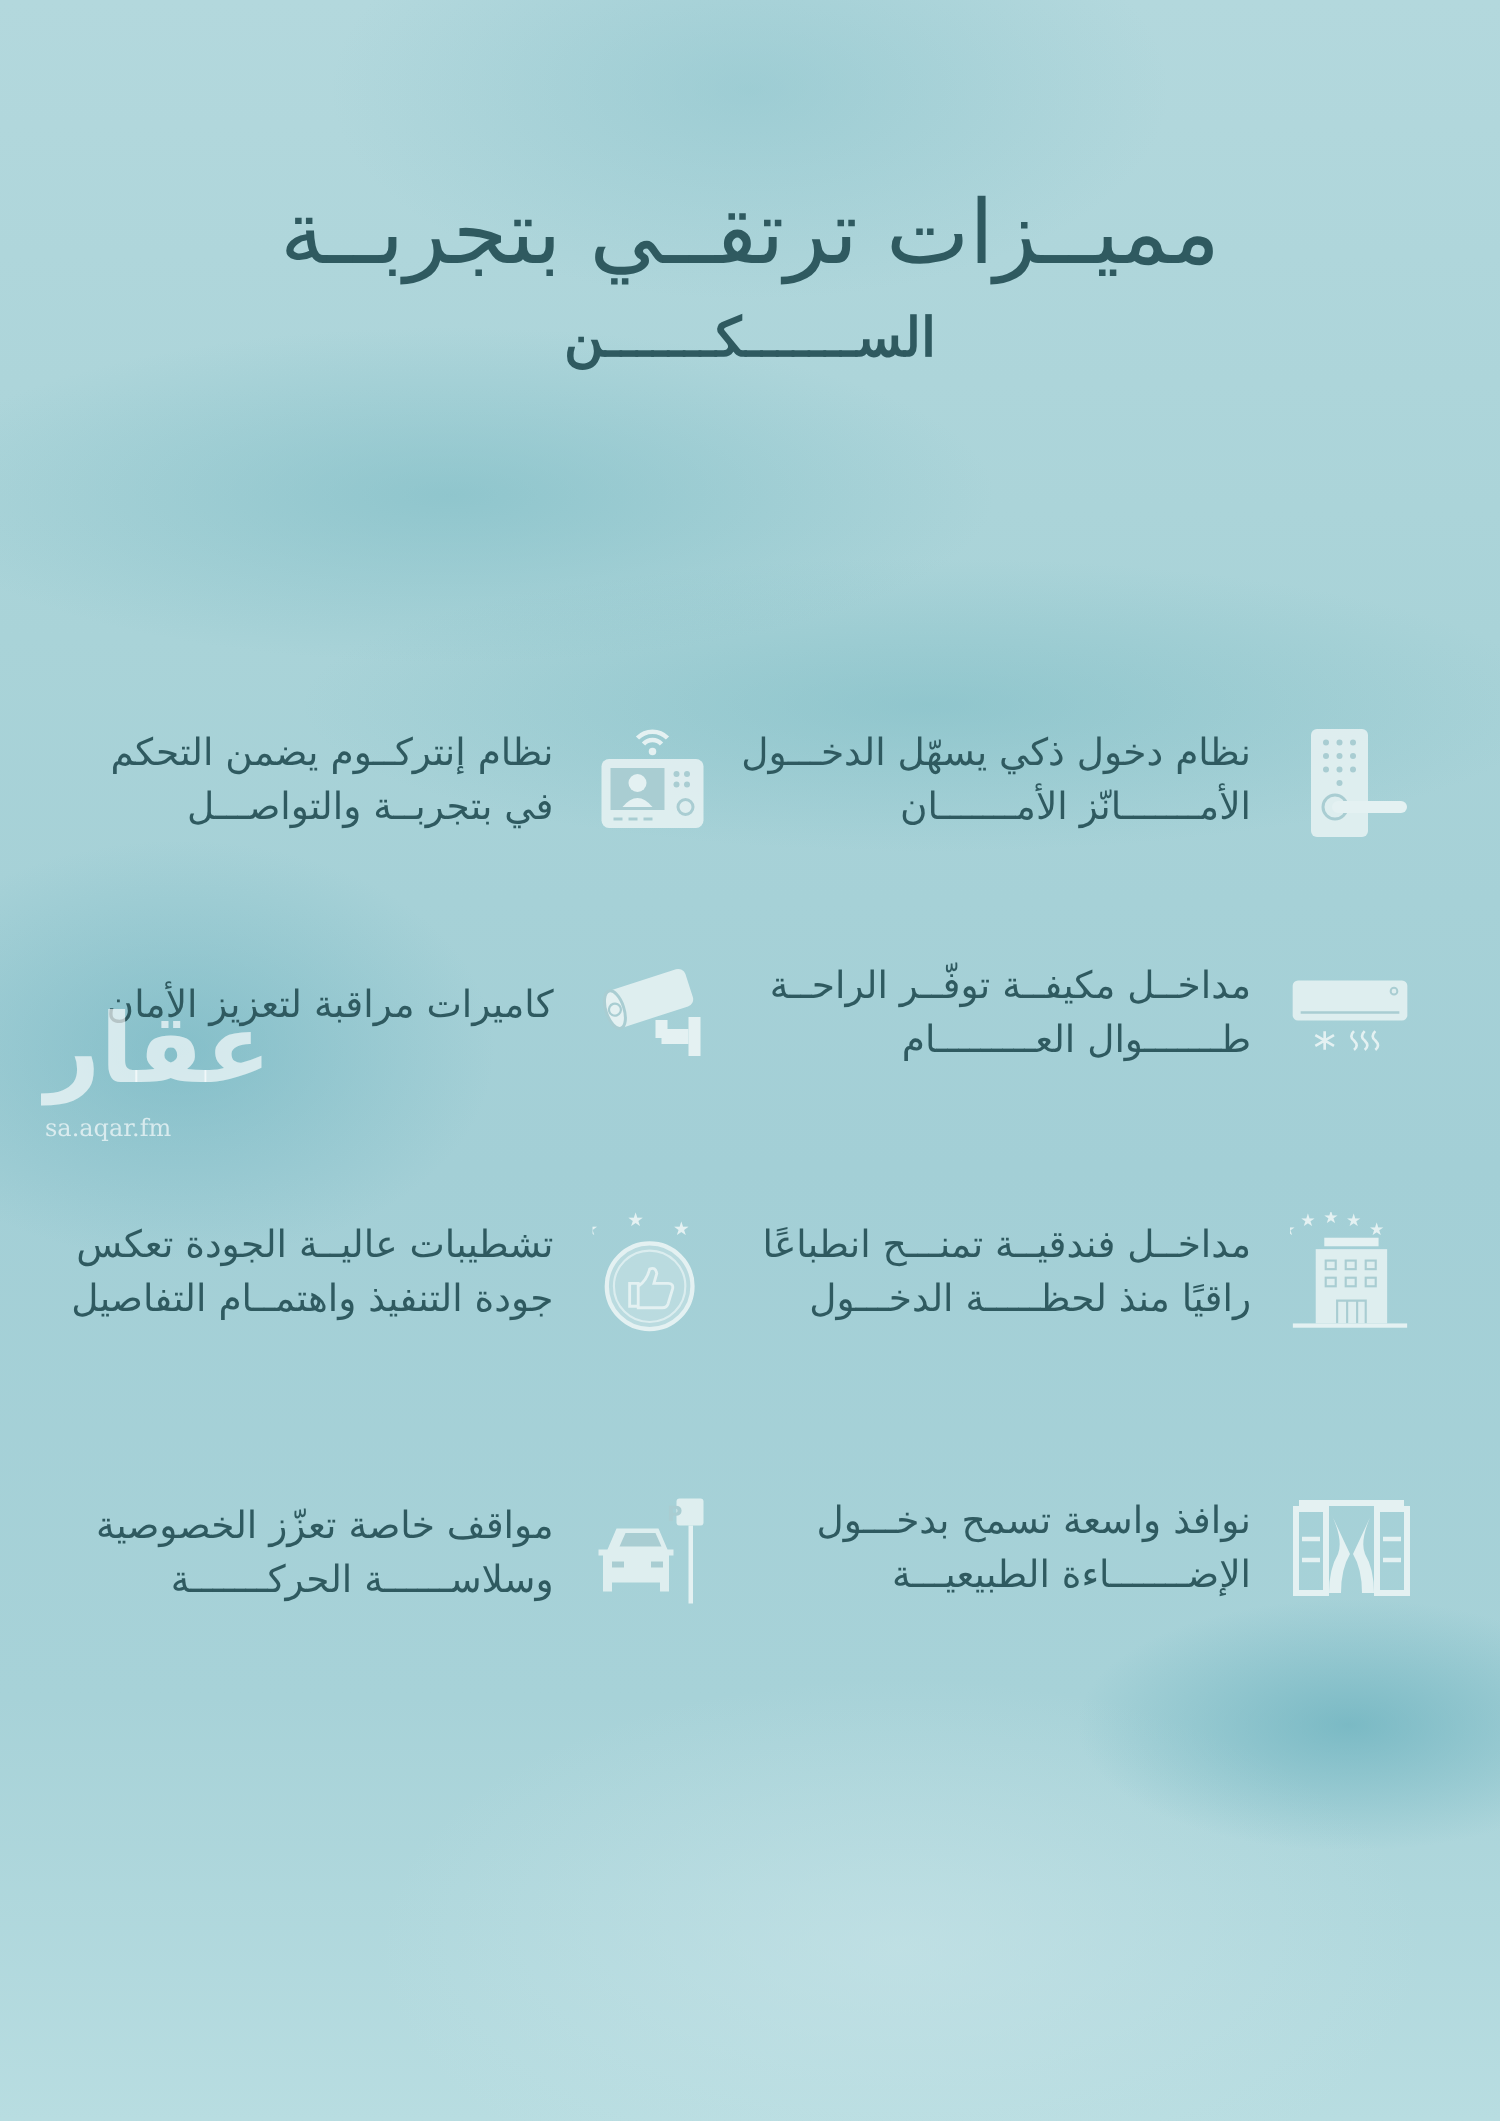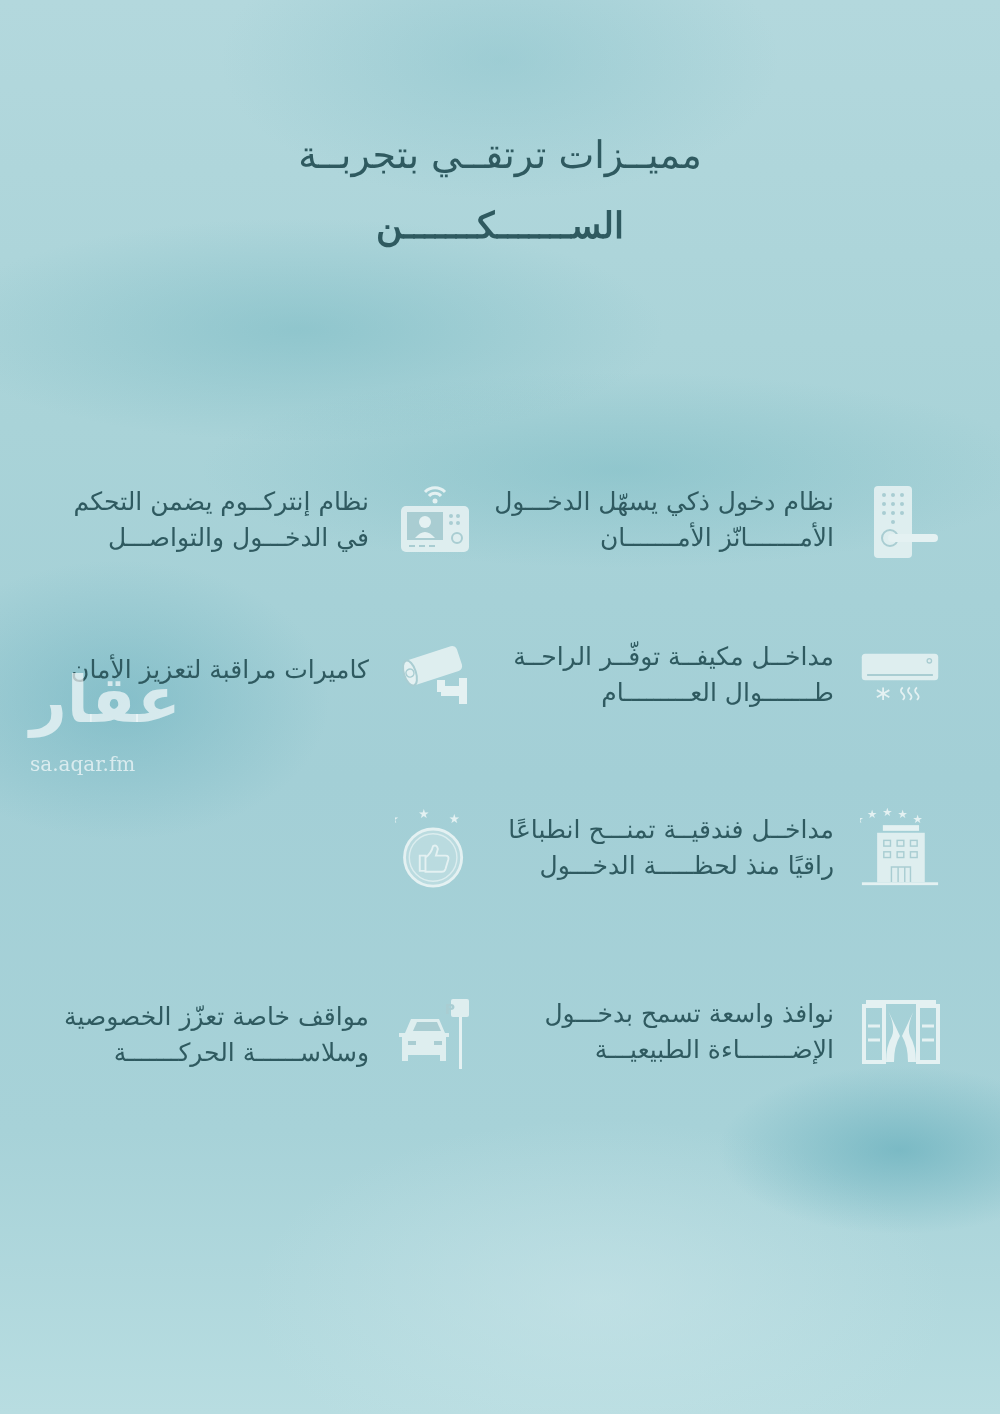--- a/index.html
+++ b/index.html
@@ -12,37 +12,37 @@
         radial-gradient(ellipse 300px 200px at 120px 700px, rgba(95,170,185,0.45), rgba(95,170,185,0) 70%),
         radial-gradient(ellipse 260px 120px at 900px 1150px, rgba(85,165,180,0.55), rgba(85,165,180,0) 70%),
         radial-gradient(ellipse 500px 260px at 600px 1300px, rgba(200,228,232,0.6), rgba(200,228,232,0) 70%),
         radial-gradient(ellipse 400px 200px at 500px 60px, rgba(120,185,195,0.35), rgba(120,185,195,0) 70%),
         linear-gradient(180deg, #b3d8dd 0%, #a9d3d8 30%, #a3cfd6 55%, #a7d2d8 80%, #b8dde1 100%);
     }
     .title-wrap {
       position: absolute; top: 125px; left: 0; width: 1000px;
       text-align: center; color: #2f5a60; direction: rtl;
     }
-    .title-line1 { font-family: "DejaVu Serif", serif; font-size: 38px; line-height: 60px; letter-spacing: 1px; }
+    .title-line1 { font-family: "DejaVu Serif", serif; font-size: 59px; line-height: 60px; letter-spacing: 1px; }
     .title-line2 { font-family: "DejaVu Serif", serif; font-size: 36px; line-height: 80px; font-weight: bold; }
 
     .feature {
       position: absolute; direction: rtl; display: flex; align-items: center; gap: 26px;
       color: #2f5a60;
     }
     .feature .icon { width: 80px; height: 80px; flex: 0 0 80px; display: flex; align-items: center; justify-content: center; }
     .feature .icon svg { width: 80px; height: 80px; }
     .feature .text { font-family: "DejaVu Serif", serif; font-size: 25px; line-height: 36px; white-space: nowrap; }
 
     .watermark {
       position: absolute; left: 30px; top: 668px; color: rgba(255,255,255,0.65);
       direction: rtl;
     }
     .watermark .wm-logo { font-family: "DejaVu Sans", sans-serif; font-size: 64px; line-height: 64px; font-weight: bold; letter-spacing: 2px; }
-    .watermark .wm-url { font-family: "DejaVu Serif", serif; font-size: 20px; line-height: 24px; direction: ltr; margin-top: 20px; }
+    .watermark .wm-url { font-family: "DejaVu Serif", serif; font-size: 16px; line-height: 24px; direction: ltr; margin-top: 8px; }
   </style>
 </head>
 <body>
 
 <div class="title-wrap">
   <div class="title-line1">مميــزات ترتقــي بتجربــة</div>
   <div class="title-line2">الســـــــكـــــــن</div>
 </div>
 
 <div class="feature" style="right:60px; top:480px;align-items:center;">
@@ -86,21 +86,21 @@
           <circle cx="63" cy="36" r="2"></circle>
           <circle cx="56" cy="43" r="2"></circle>
           <circle cx="63" cy="43" r="2"></circle>
         </g>
       <circle cx="62" cy="58" r="5" fill="none" stroke="#a9cdd2" stroke-width="2"></circle>
       <path d="M14 66 h6 M24 66 h6 M34 66 h6" stroke="#a9cdd2" stroke-width="2"></path>
     </svg>
   </div>
   <div class="text">
     <div>نظام إنتركــوم يضمن التحكم</div>
-    <div>في الدخـــول والتواصـــل</div>
+    <div>في بتجربــة والتواصـــل</div>
   </div>
 </div>
 
 <div class="feature" style="right:60px; top:635px;">
   <div class="icon">
     <svg viewBox="0 0 90 80">
       <rect x="2" y="16" width="86" height="30" rx="4" fill="#e4f1f2" opacity="0.9"></rect>
       <circle cx="78" cy="24" r="2.5" fill="none" stroke="#a9cdd2" stroke-width="1.5"></circle>
       <path d="M8 40 h74" stroke="#a9cdd2" stroke-width="2"></path>
       <g stroke="#e4f1f2" stroke-width="2">
@@ -172,20 +172,24 @@
     <svg viewBox="0 0 84 84">
       <text x="4" y="16" font-size="13" fill="#e4f1f2">★</text>
       <text x="36" y="10" font-size="13" fill="#e4f1f2">★</text>
       <text x="68" y="16" font-size="13" fill="#e4f1f2">★</text>
       <circle cx="40" cy="52" r="30" fill="#e4f1f2" opacity="0.35"></circle>
       <circle cx="40" cy="52" r="30" fill="none" stroke="#e4f1f2" stroke-width="3"></circle>
       <circle cx="40" cy="52" r="25" fill="none" stroke="#e4f1f2" stroke-width="1.5" opacity="0.8"></circle>
       <path d="M26 50 h6 v16 h-6z M32 52 q6 -4 8 -12 q4 -2 5 3 l-2 7 h10 q4 0 3 4 l-3 10 q-1 3 -4 3 h-17z" fill="none" stroke="#e4f1f2" stroke-width="2"></path>
     </svg>
   </div>
+  <div class="text">
+    <div>تشطيبات عاليــة الجودة تعكس</div>
+    <div>جودة التنفيذ واهتمــام التفاصيل</div>
+  </div>
 </div>
 
 <div class="feature" style="right:60px; top:992px;">
   <div class="icon">
     <svg viewBox="0 0 80 80">
       <rect x="6" y="8" width="70" height="4" fill="#e4f1f2"></rect>
       <rect x="4" y="14" width="20" height="56" fill="none" stroke="#e4f1f2" stroke-width="4"></rect>
       <rect x="58" y="14" width="20" height="56" fill="none" stroke="#e4f1f2" stroke-width="4"></rect>
       <path d="M8 34 h12 M8 48 h12 M62 34 h12 M62 48 h12" stroke="#e4f1f2" stroke-width="3"></path>
       <path d="M26 14 q10 20 6 30 q-6 10 -6 26 h8 q0 -16 6 -26 M56 14 q-10 20 -6 30 q6 10 6 26 h-8 q0 -16 -6 -26" fill="#e4f1f2"></path>

